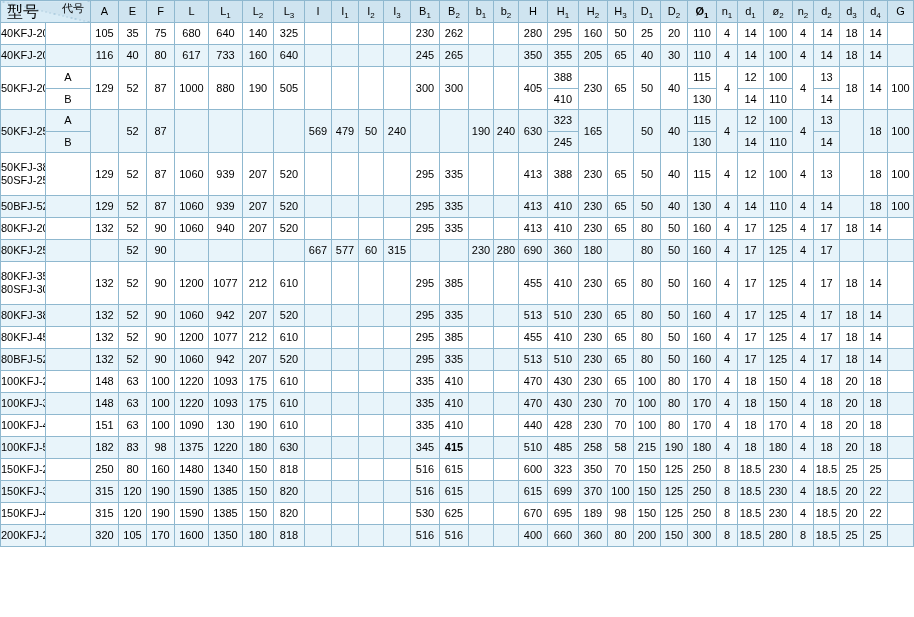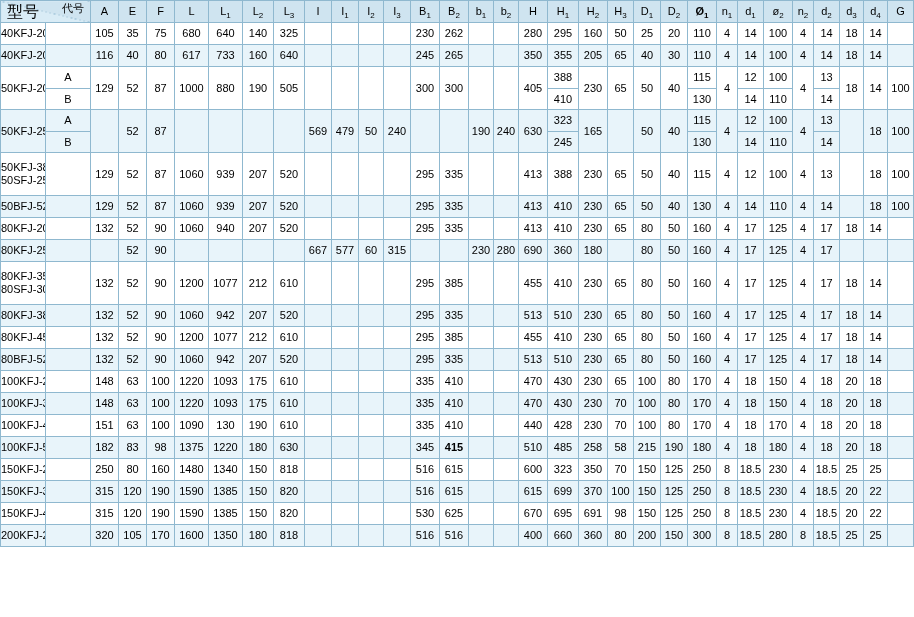--- a/index.html
+++ b/index.html
@@ -810,21 +810,21 @@
         <td style="width: 26px;"><span></span></td>
         <td style="width: 26px;"><span></span></td>
         <td style="width: 24px;"><span></span></td>
         <td style="width: 26px;"><span></span></td>
         <td style="width: 28px;"><span>530</span></td>
         <td style="width: 28px;"><span>625</span></td>
         <td style="width: 24px;"><span></span></td>
         <td style="width: 24px;"><span></span></td>
         <td style="width: 28px;"><span>670</span></td>
         <td style="width: 30px;"><span>695</span></td>
-        <td style="width: 28px;"><span>691</span></td>
+        <td style="width: 28px;"><span>189</span></td>
         <td style="width: 25px;"><span>98</span></td>
         <td style="width: 26px;"><span>150</span></td>
         <td style="width: 26px;"><span>125</span></td>
         <td style="width: 28px;"><span>250</span></td>
         <td style="width: 20px;"><span>8</span></td>
         <td style="width: 25px;"><span>18.5</span></td>
         <td style="width: 28px;"><span>230</span></td>
         <td style="width: 20px;"><span>4</span></td>
         <td style="width: 25px;"><span>18.5</span></td>
         <td style="width: 23px;"><span>20</span></td>

